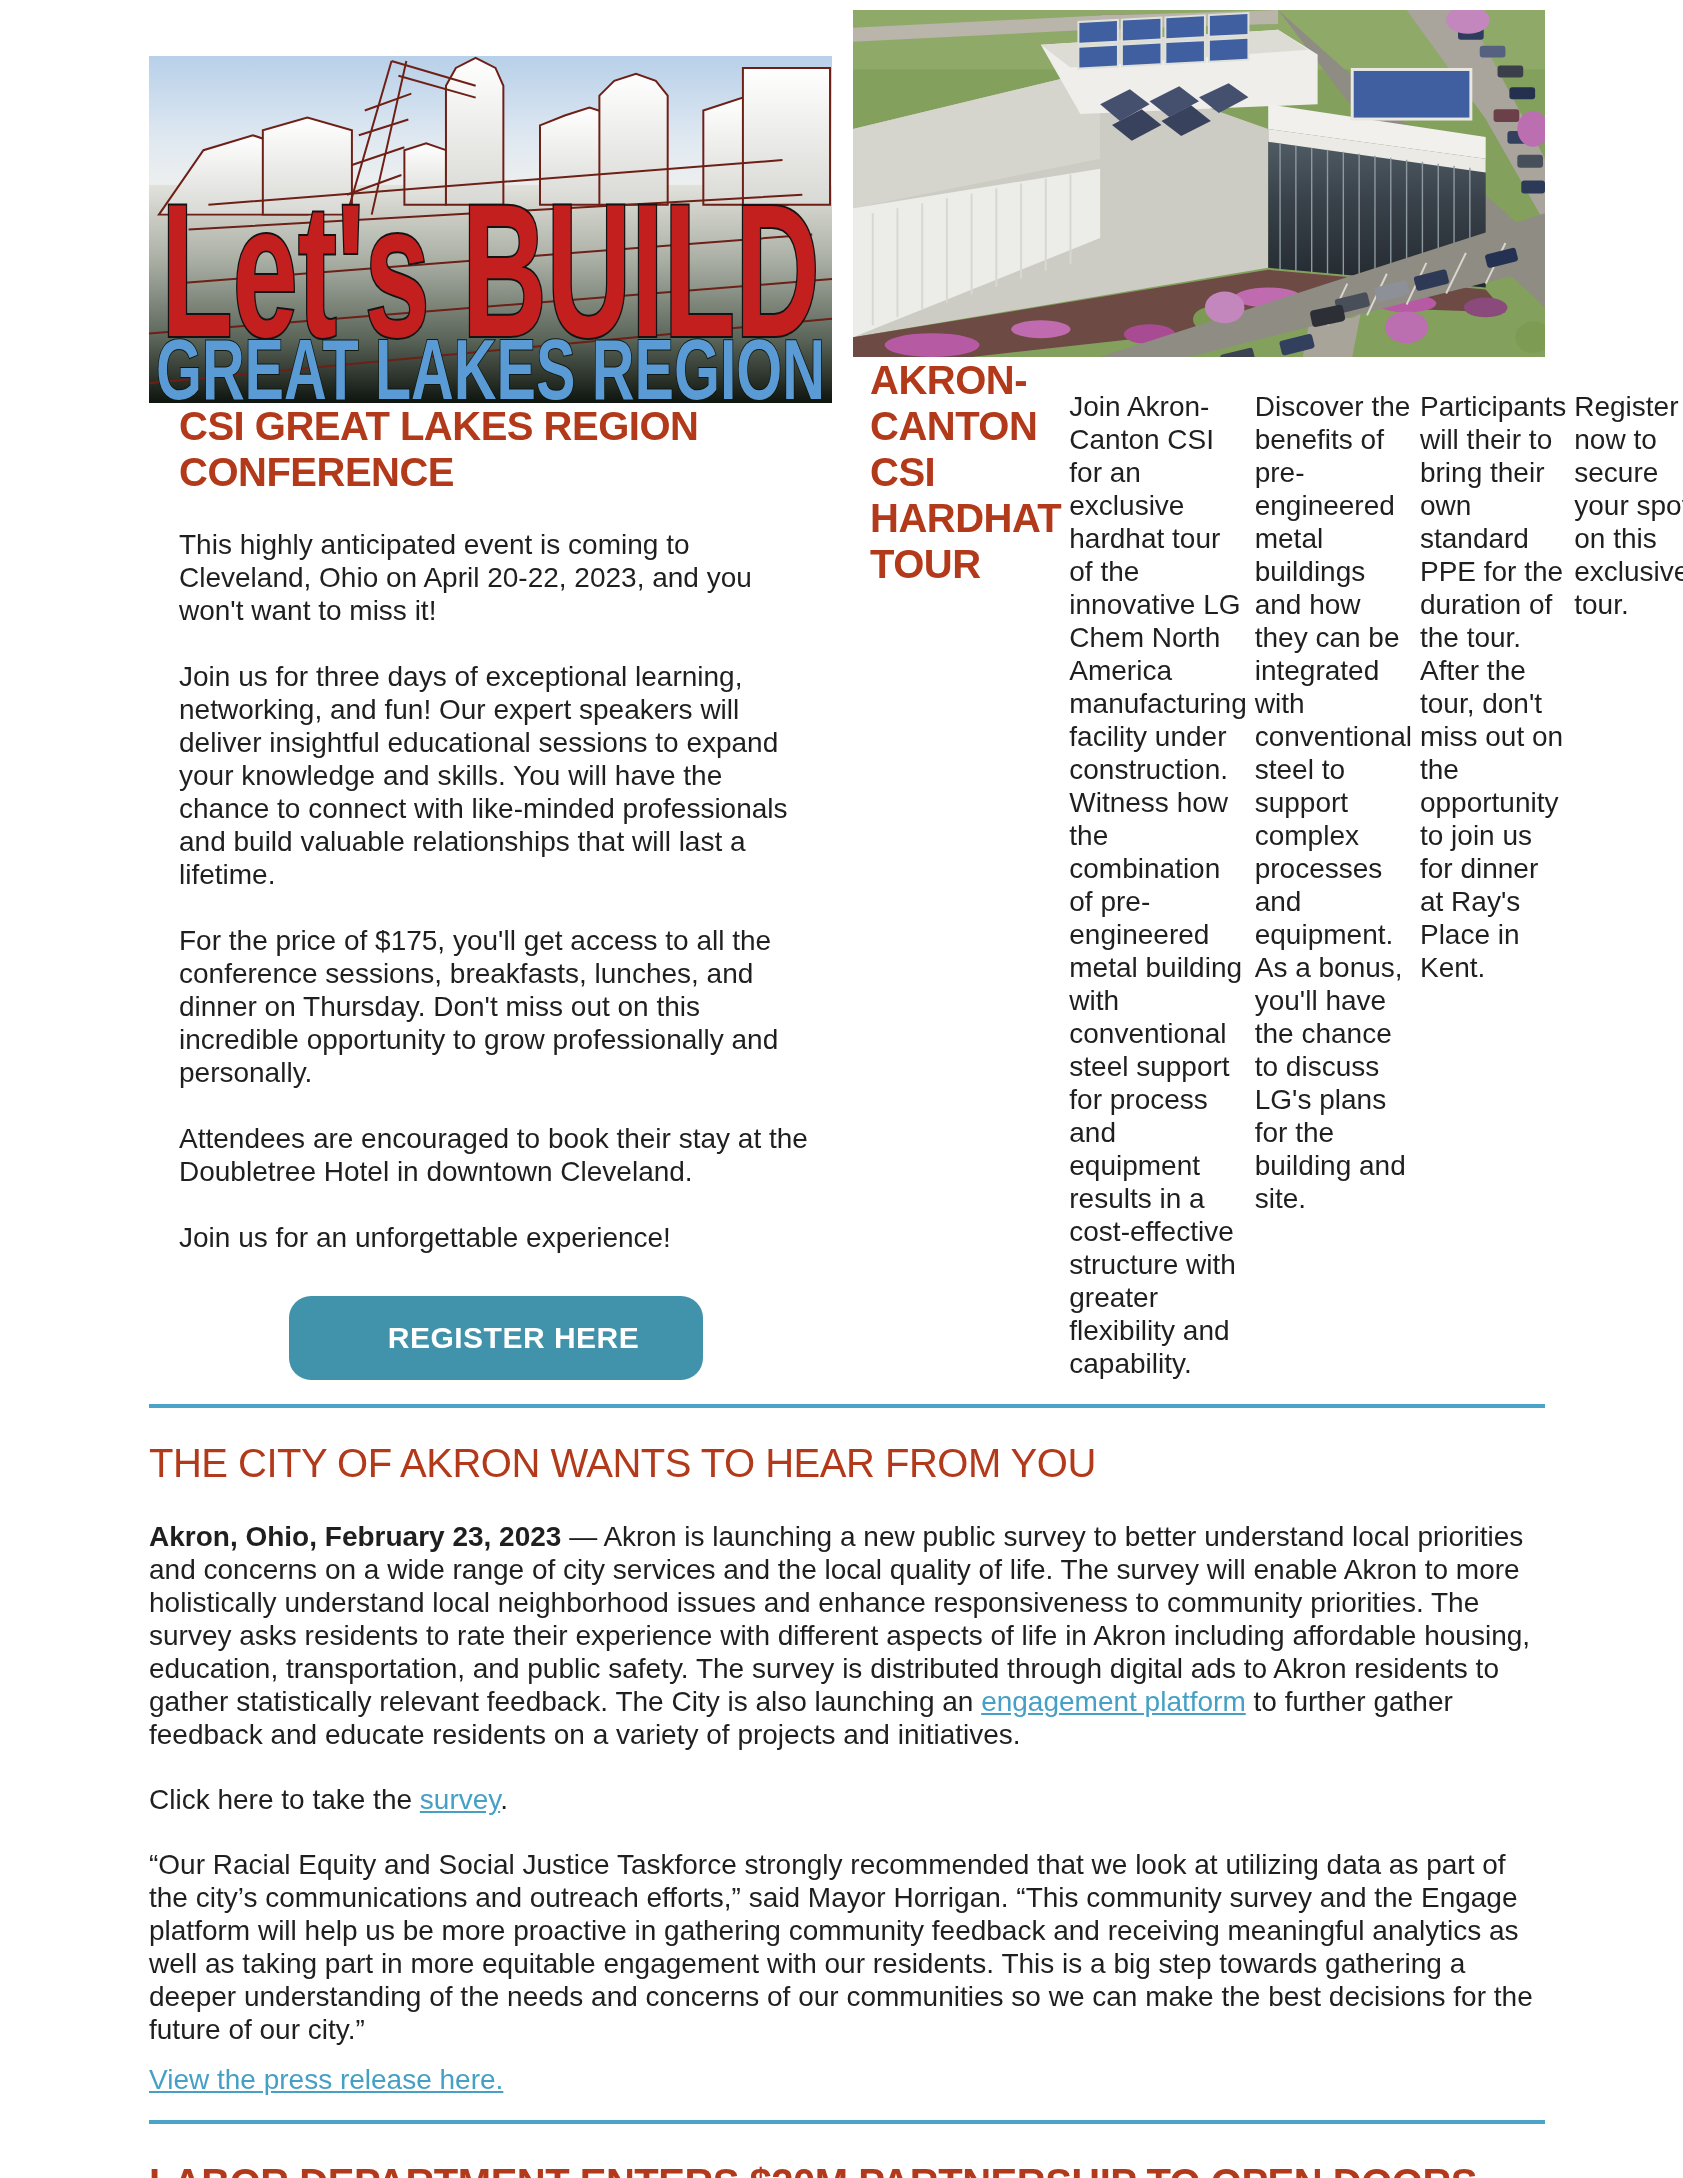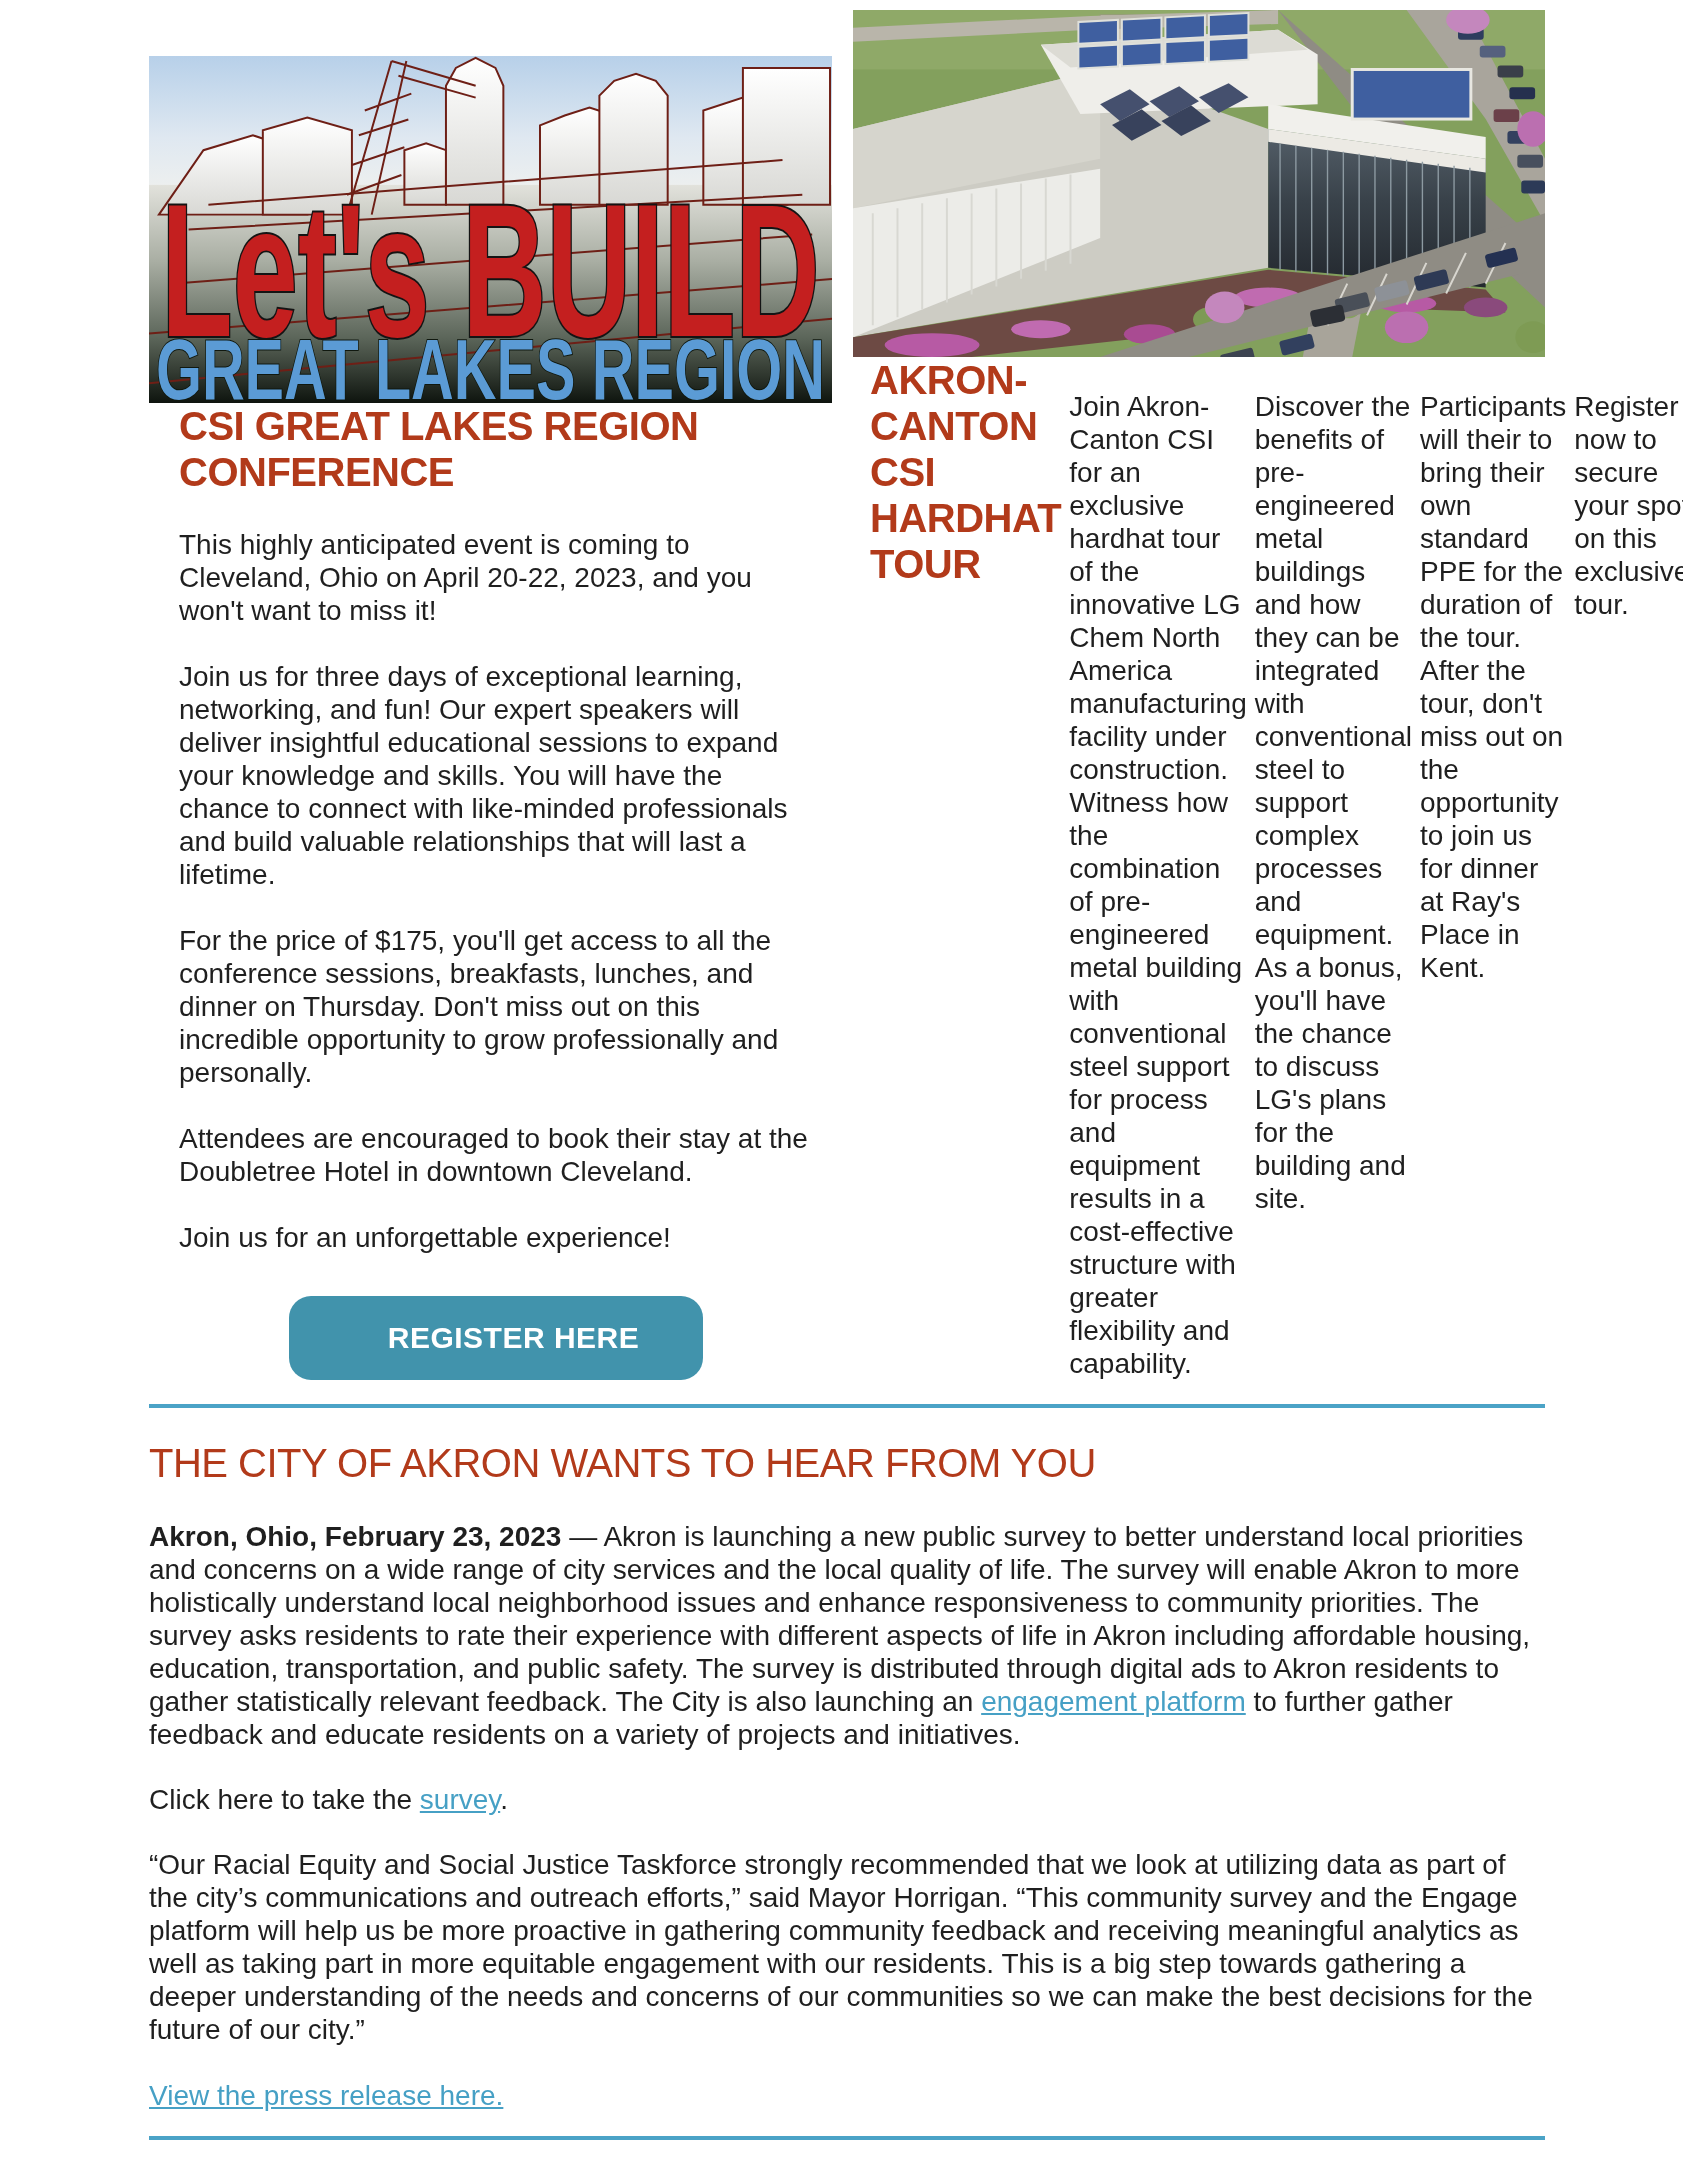--- a/index.html
+++ b/index.html
@@ -50,21 +50,21 @@
 
   h2.section-heading {
     margin-top:30px;
     font-size:40px; line-height:50px; font-weight:normal;
     color:#b23a1a; letter-spacing:-0.5px;
   }
   .section p.body-text { margin-top:32px; }
 
   a.link { color:#46a0c5; text-decoration:underline; cursor:pointer; }
 
-  .press-link-row { margin-top:33px; font-size:28px; line-height:33px; }
+  .press-link-row { margin-top:17px; font-size:28px; line-height:33px; }
 
   h2.bottom-heading {
     margin-top:34px;
     font-size:40px; line-height:51px; font-weight:bold;
     color:#b23a1a; letter-spacing:-0.5px;
     max-width:1366px;
   }
 </style>
 </head>
 <body>

